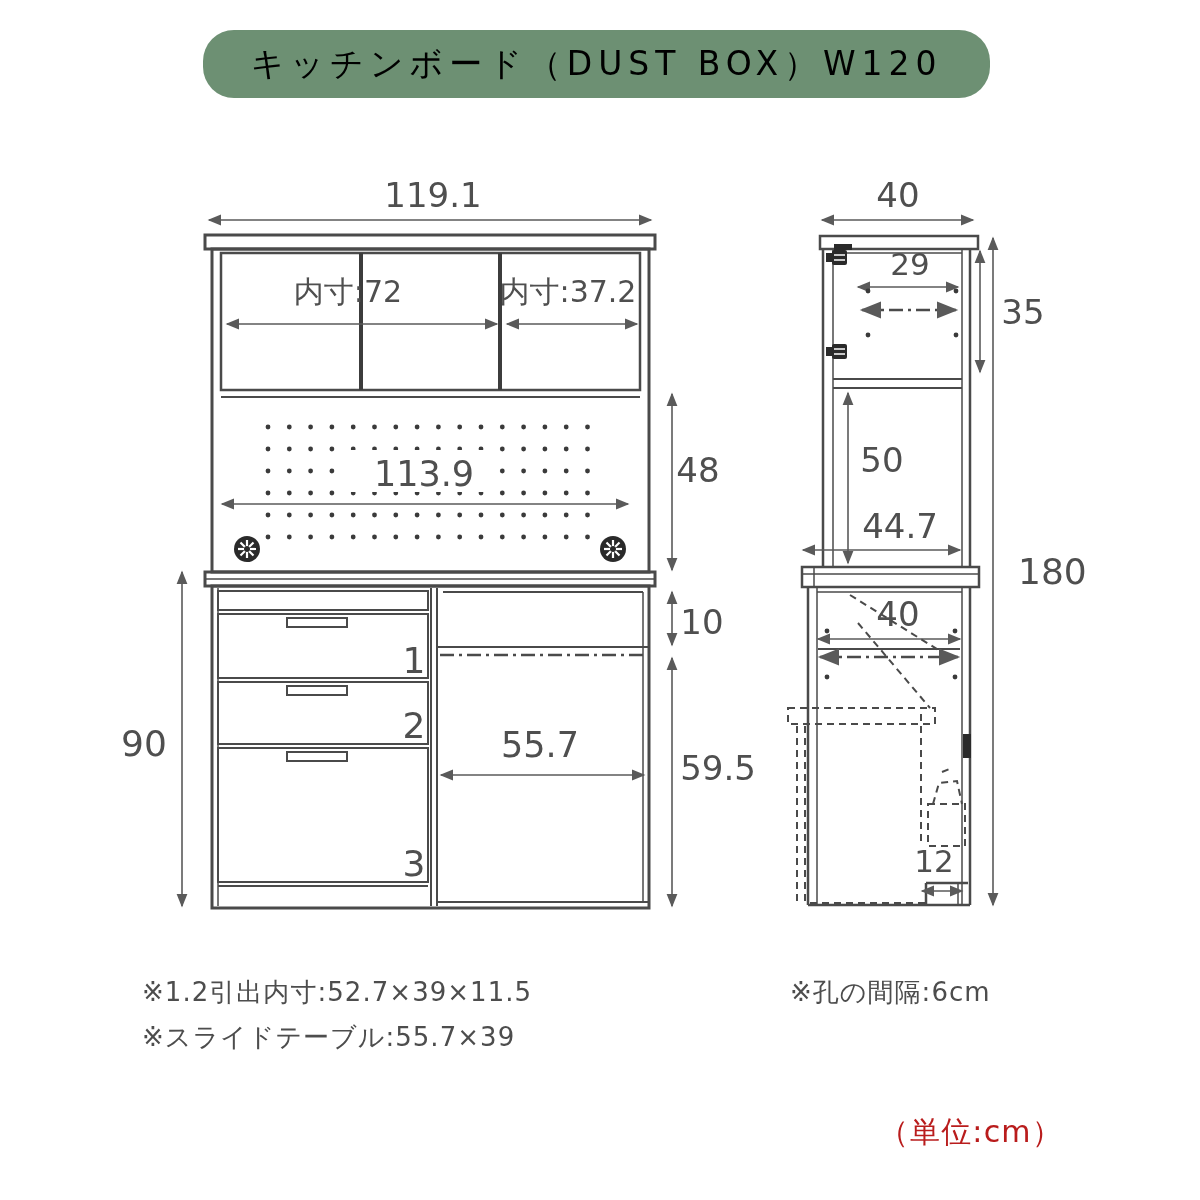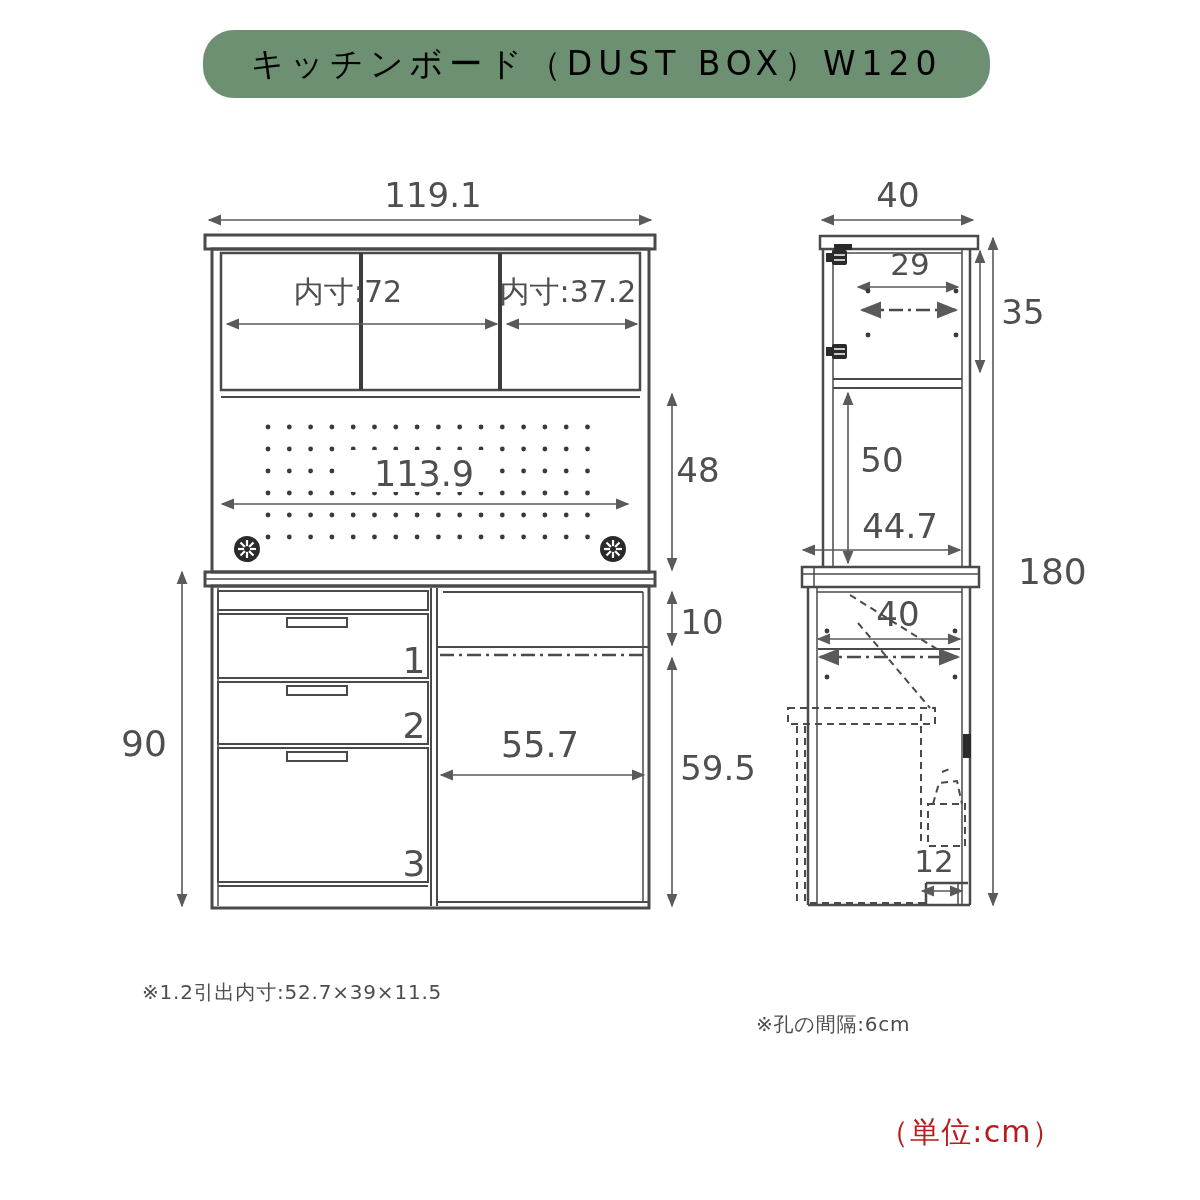--- a/index.html
+++ b/index.html
@@ -16,23 +16,23 @@
   svg{position:absolute;left:0;top:0;}
   .ln15{stroke:#4a4a4a;stroke-width:1.5;fill:none;}
   .ln2 {stroke:#4a4a4a;stroke-width:2;fill:none;}
   .ln25{stroke:#4a4a4a;stroke-width:2.5;fill:none;}
   .ln3 {stroke:#4a4a4a;stroke-width:3;fill:none;}
   .ln4 {stroke:#3c3c3c;stroke-width:4;fill:none;}
   .dimline{stroke:#5a5a5a;stroke-width:1.6;fill:none;}
   .dash{stroke:#4a4a4a;stroke-width:2;fill:none;stroke-dasharray:7 5;}
   .dashdot{stroke:#4a4a4a;stroke-width:2.5;fill:none;stroke-dasharray:14 5 3 5;}
   text.dim{fill:#4f4f4f;}
-  .notes{position:absolute;color:#4d4d4d;font-size:20px;line-height:45px;letter-spacing:0.04em;white-space:nowrap;}
+  .notes{position:absolute;color:#4d4d4d;font-size:26px;line-height:45px;letter-spacing:0.04em;white-space:nowrap;}
   .notes-left{left:142px;top:970px;}
-  .notes-right{left:756px;top:970px;margin-top:32px;}
+  .notes-right{left:790px;top:970px;}
   .unit-note{position:absolute;left:853px;top:1112px;width:210px;text-align:right;color:#b91c1c;font-size:30px;letter-spacing:0.04em;}
 </style>
 </head>
 <body>
 
 <div class="banner">
   <span>キッチンボード（DUST BOX）W120</span>
 </div>
 
 <svg width="1200" height="1200" viewBox="0 0 1200 1200">
@@ -306,17 +306,18 @@
     <text x="934" y="872" class="dim" font-size="31" text-anchor="middle">12</text>
     <line x1="922" y1="891" x2="962" y2="891" class="dimline" marker-start="url(#ar)" marker-end="url(#ar)"></line>
 
     <line x1="993" y1="238" x2="993" y2="905" class="dimline" marker-start="url(#ar)" marker-end="url(#ar)"></line>
     <text x="1018" y="584" class="dim" font-size="36" text-anchor="start">180</text>
   </g>
 </svg>
 
 <div class="notes notes-left">
   <div>※1.2引出内寸:52.7×39×11.5</div>
+  <div>※スライドテーブル:55.7×39</div>
 </div>
 <div class="notes notes-right">
   <div>※孔の間隔:6cm</div>
 </div>
 <div class="unit-note">（単位:cm）</div>
 
 </body></html>

